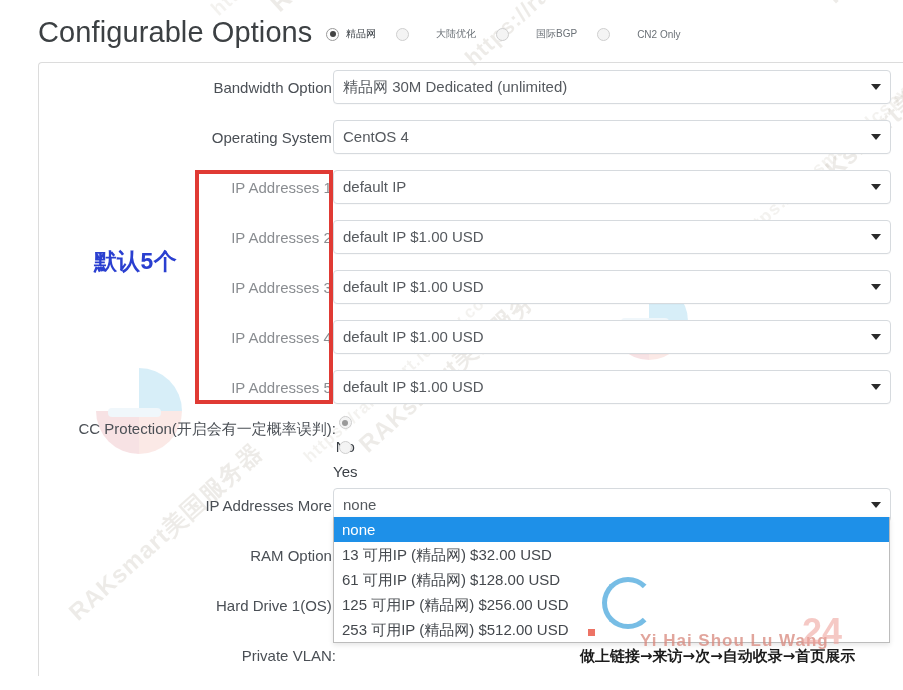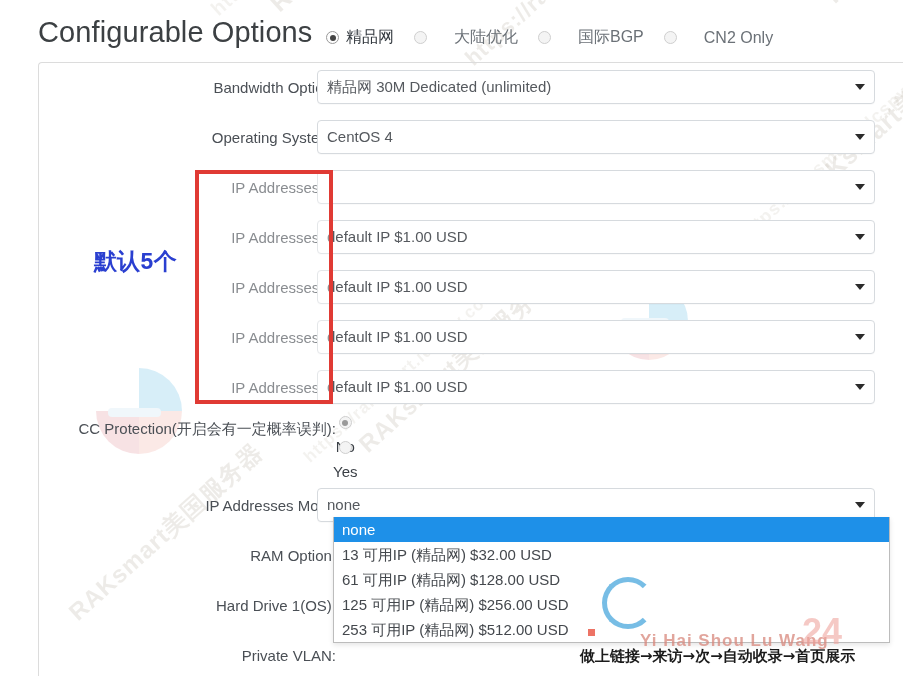--- a/index.html
+++ b/index.html
@@ -62,21 +62,21 @@
     font-weight: normal;
     color: #3c4043;
     letter-spacing: .1px;
   }
   .net-radios {
     position: absolute;
     left: 326px; top: 27px;
     display: flex;
     align-items: center;
     gap: 20px;
-    font-size: 16px;
+    font-size: 10px;
   }
   .net-radio { display: flex; align-items: center; gap: 7px; white-space: nowrap; }
   .net-radio .lbl { color: #343a40; }
   .net-radio.disabled .lbl { color: #6b7177; margin-left: 20px; }
 
   .radio-dot {
     width: 13px; height: 13px;
     border-radius: 50%;
     border: 1px solid #9a9a9a;
     background: #fdfdfd;
@@ -128,21 +128,21 @@
     text-align: right;
     font-size: 15px;
     color: #4a4f55;
     line-height: 18px;
     padding-top: 17px;
   }
   .row-label.twoline { padding-top: 8px; }
 
   .field {
     position: absolute;
-    left: 317px; top: 8px;
+    left: 333px; top: 8px;
     width: 558px; height: 34px;
     border: 1px solid #d6dade;
     border-radius: 4px;
     background: #ffffff;
     box-shadow: 0 1px 0 rgba(0,0,0,.02);
   }
   .field .val {
     position: absolute;
     left: 9px; top: 0;
     right: 26px;
@@ -365,20 +365,21 @@
       <div class="row-label">Operating System:</div>
       <div class="field">
         <div class="val">CentOS 4</div>
         <span class="caret"></span>
       </div>
     </div>
 
     <div class="row" style="top:100px;">
       <div class="row-label">IP Addresses 1:</div>
       <div class="field">
+        <div class="val">default IP</div>
         <span class="caret"></span>
       </div>
     </div>
 
     <div class="row" style="top:150px;">
       <div class="row-label">IP Addresses 2:</div>
       <div class="field">
         <div class="val">default IP $1.00 USD</div>
         <span class="caret"></span>
       </div>

